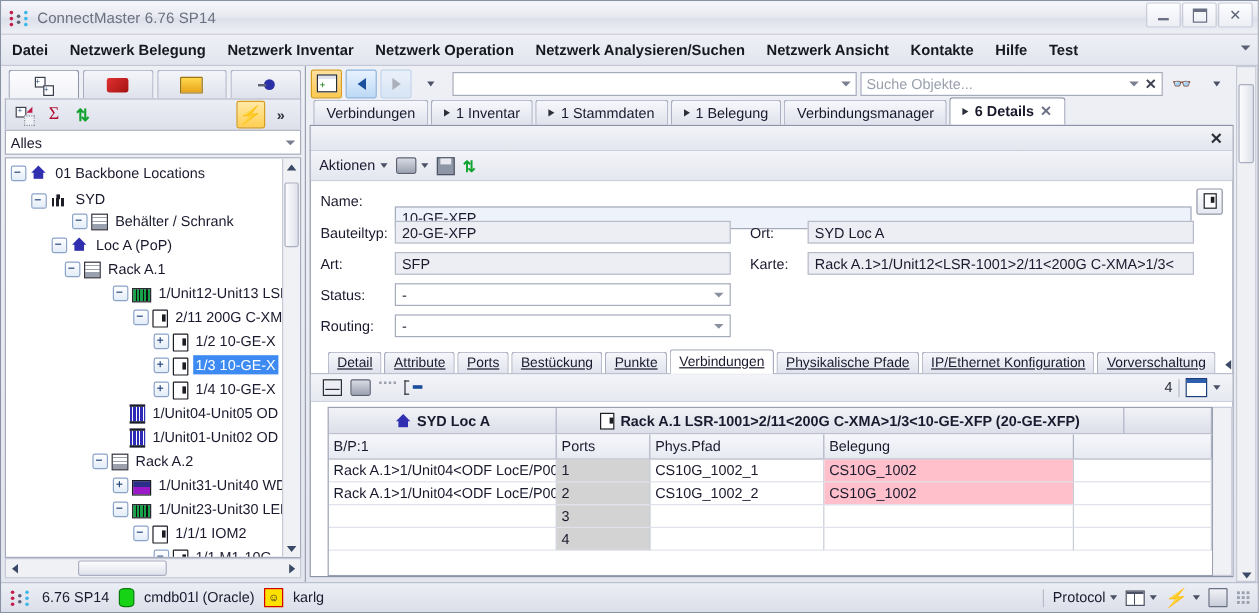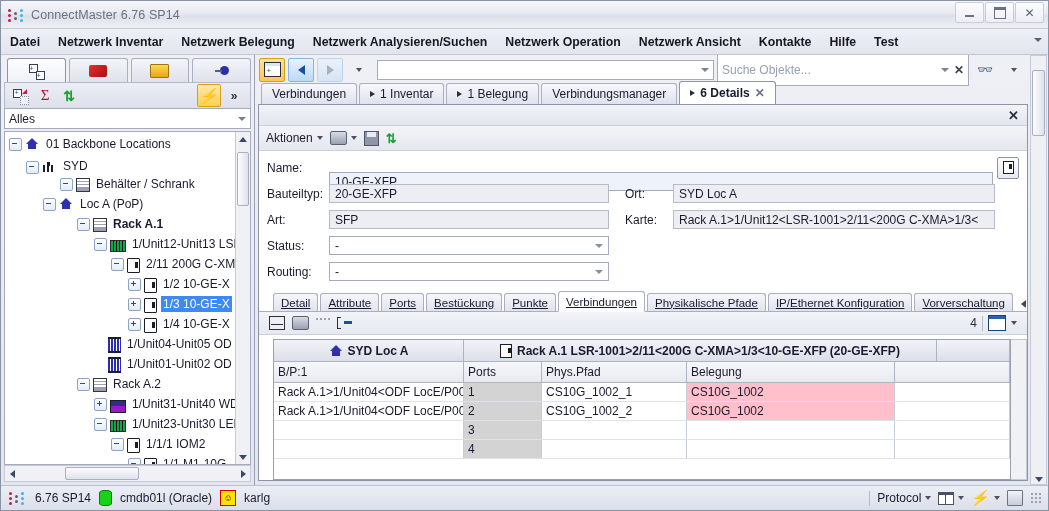--- a/index.html
+++ b/index.html
@@ -190,21 +190,21 @@
     box-sizing: border-box; flex: 0 0 auto;
   }
   .rp-btn { width: 24px; height: 22px; display:flex; align-items:center; justify-content:center;
     border: 1px solid transparent; border-radius: 2px;}
   .rp-btn.on { background: linear-gradient(#ffe0a0,#ffc94f); border-color:#d79e1a; }
   .rp-btn.round { background: linear-gradient(#e8f2ff,#bcd9f5); border-color:#8ab3dd; }
   .rp-btn.dis { opacity: .45; }
   .rp-combo { flex: 1 1 auto; height: 20px; background:#fff; border:1px solid #a6abbb;
     display:flex; align-items:center; padding:0 4px; box-sizing:border-box; margin-left:2px;}
   .rp-combo .caret{ margin-left:auto; border-left:4px solid transparent;border-right:4px solid transparent;border-top:4px solid #7a8092;}
-  .rp-search { width: 252px; height: 32px; background:#fff; border:1px solid #a6abbb;
+  .rp-search { width: 252px; height: 20px; background:#fff; border:1px solid #a6abbb;
     display:flex; align-items:center; padding:0 4px; box-sizing:border-box; color:#9aa0ad; }
   .rp-search .caret{ margin-left:auto; border-left:4px solid transparent;border-right:4px solid transparent;border-top:4px solid #7a8092; margin-right:5px;}
   .rp-search .xx { color:#3d424f; font-size: 12px; font-weight: bold; }
   .caret-sm { border-left:3px solid transparent;border-right:3px solid transparent;border-top:4px solid #4a5164; }
 
   
   .tabstrip { height: 22px; display:flex; align-items:flex-end; gap:2px; padding-left:6px; flex:0 0 auto; }
   .tab {
     height: 20px; padding: 0 10px; font-size: 12px;
     border: 1px solid #a9aec0; border-bottom: none; border-radius: 3px 3px 0 0;
@@ -330,24 +330,24 @@
     <span class="title-text">ConnectMaster 6.76 SP14</span>
     <div class="wincontrols">
       <div class="winbtn min-b"></div>
       <div class="winbtn max-b"></div>
       <div class="winbtn">✕</div>
     </div>
   </div>
 
   <div class="menubar">
     <div class="menu-item">Datei</div>
+    <div class="menu-item">Netzwerk Belegung</div>
     <div class="menu-item">Netzwerk Inventar</div>
-    <div class="menu-item">Netzwerk Belegung</div>
+    <div class="menu-item">Netzwerk Operation</div>
     <div class="menu-item">Netzwerk Analysieren/Suchen</div>
-    <div class="menu-item">Netzwerk Operation</div>
     <div class="menu-item">Netzwerk Ansicht</div>
     <div class="menu-item">Kontakte</div>
     <div class="menu-item">Hilfe</div>
     <div class="menu-item">Test</div>
     <div class="menu-overflow"></div>
   </div>
 
   <div class="main">
 
     <div class="leftpane">
@@ -419,21 +419,21 @@
             <div class="tnode" style="padding-left: 55px;">
               <span class="exp "></span>
               <span class="ico rack"></span>
               <span class="lbl">Behälter / Schrank</span>
             </div>
             <div class="tnode" style="padding-left: 38px;">
               <span class="exp "></span>
               <span class="ico house"></span>
               <span class="lbl">Loc A (PoP)</span>
             </div>
-            <div class="tnode" style="padding-left: 72px; font-weight: bold;">
+            <div class="tnode" style="padding-left: 49px;">
               <span class="exp "></span>
               <span class="ico rack"></span>
               <span class="lbl">Rack A.1</span>
             </div>
             <div class="tnode" style="padding-left: 89px;">
               <span class="exp "></span>
               <span class="ico card"></span>
               <span class="lbl">1/Unit12-Unit13 LSR</span>
             </div>
             <div class="tnode" style="padding-left: 106px;">
@@ -549,20 +549,24 @@
           </div>
       </div>
 
       <div class="tabstrip" id="tabstrip">
           <div class="tab">
             <span>Verbindungen</span>
           </div>
           <div class="tab">
             <span class="tri"></span>
             <span>1 Inventar</span>
+          </div>
+          <div class="tab">
+            <span class="tri"></span>
+            <span>1 Stammdaten</span>
           </div>
           <div class="tab">
             <span class="tri"></span>
             <span>1 Belegung</span>
           </div>
           <div class="tab">
             <span>Verbindungsmanager</span>
           </div>
           <div class="tab active">
             <span class="tri"></span>

